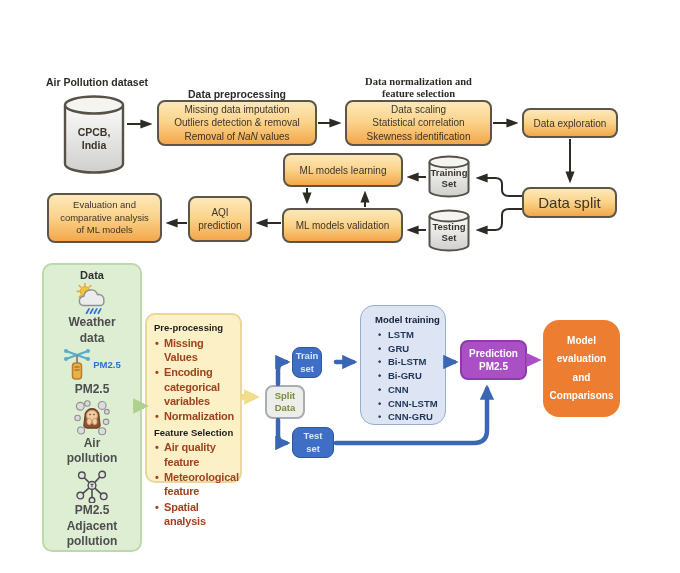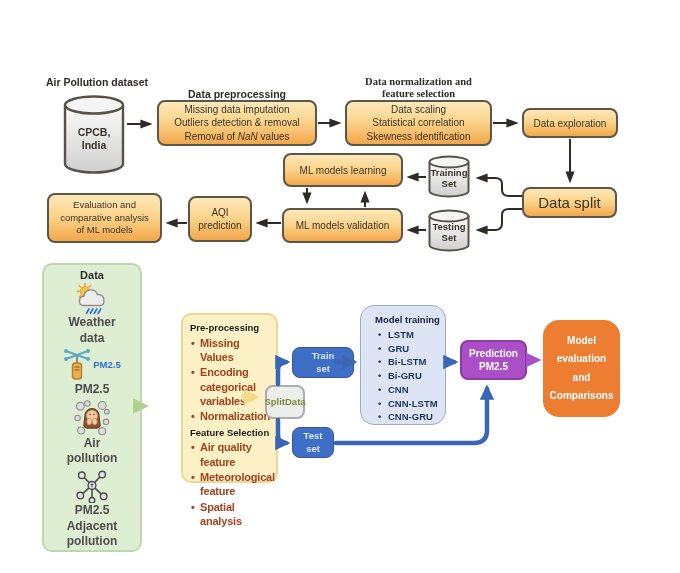--- a/index.html
+++ b/index.html
@@ -26,26 +26,26 @@
   
   .cylinder { position:absolute; z-index:2; }
   .cylinder svg { position:absolute; left:0; top:0; }
   .cyl-label { position:absolute; left:0; right:0; text-align:center;
                font-weight:bold; color:#3b352a; }
   .cyl-label span { display:block; white-space:nowrap; }
 
   
   .panel { position:absolute; z-index:2; border-radius:10px; }
   .panel.green  { background:#ddeed3; border:2px solid #bdd9ac; }
-  .panel.yellow { background:#fbf0c6; border:2px solid #ead countless; border:2px solid #ead896; padding:7px 6px 4px 7px;margin-left:36px; }
+  .panel.yellow { background:#fbf0c6; border:2px solid #ead countless; border:2px solid #ead896; padding:7px 6px 4px 7px; }
   .panel.bluep  { background:#dde4f3; border:1.5px solid #9aacce; border-radius:14px; padding:8px 4px 4px 14px; }
 
   .gbox { position:absolute; z-index:2; background:#edeee9; border:2px solid #a9adb3;
           border-radius:8px; color:#7a8b3d; font-weight:bold; font-size:9.5px;
-          display:flex; align-items:center; justify-content:center;
+          display:flex; flex-direction:column; align-items:center; justify-content:center;
           text-align:center; line-height:1.3; }
   .bbox { position:absolute; z-index:2; background:#3e6ec5; border:1.5px solid #2f579e;
           border-radius:8px; color:#d9e6f8; font-weight:bold; font-size:9.5px;
           display:flex; flex-direction:column; align-items:center; justify-content:center;
           text-align:center; line-height:1.3; }
   .pbox { position:absolute; z-index:2; background:#ab4fc6; border:2px solid #8d3ba8;
           border-radius:8px; color:#ffffff; font-weight:bold; font-size:10px;
           display:flex; flex-direction:column; align-items:center; justify-content:center;
           text-align:center; line-height:1.35; }
   .orbox{ position:absolute; z-index:2; background:#ed7d31; border-radius:16px;
@@ -319,21 +319,21 @@
       <li>Meteorological feature</li>
       <li>Spatial analysis</li>
     </ul>
   </div>
 
   <div class="gbox" style="left:265px;top:385px;width:40px;height:34px;">
     <span>Split</span>
     <span>Data</span>
   </div>
 
-  <div class="bbox" style="left:292px;top:347px;width:62px;height:31px;border-radius:8px;">
+  <div class="bbox" style="left:292px;top:347px;width:30px;height:31px;border-radius:8px;">
     <span>Train</span>
     <span>set</span>
   </div>
 
   <div class="bbox" style="left:292px;top:427px;width:42px;height:31px;">
     <span>Test</span>
     <span>set</span>
   </div>
 
   <div class="panel bluep" style="left:360px;top:305px;width:86px;height:120px;">

